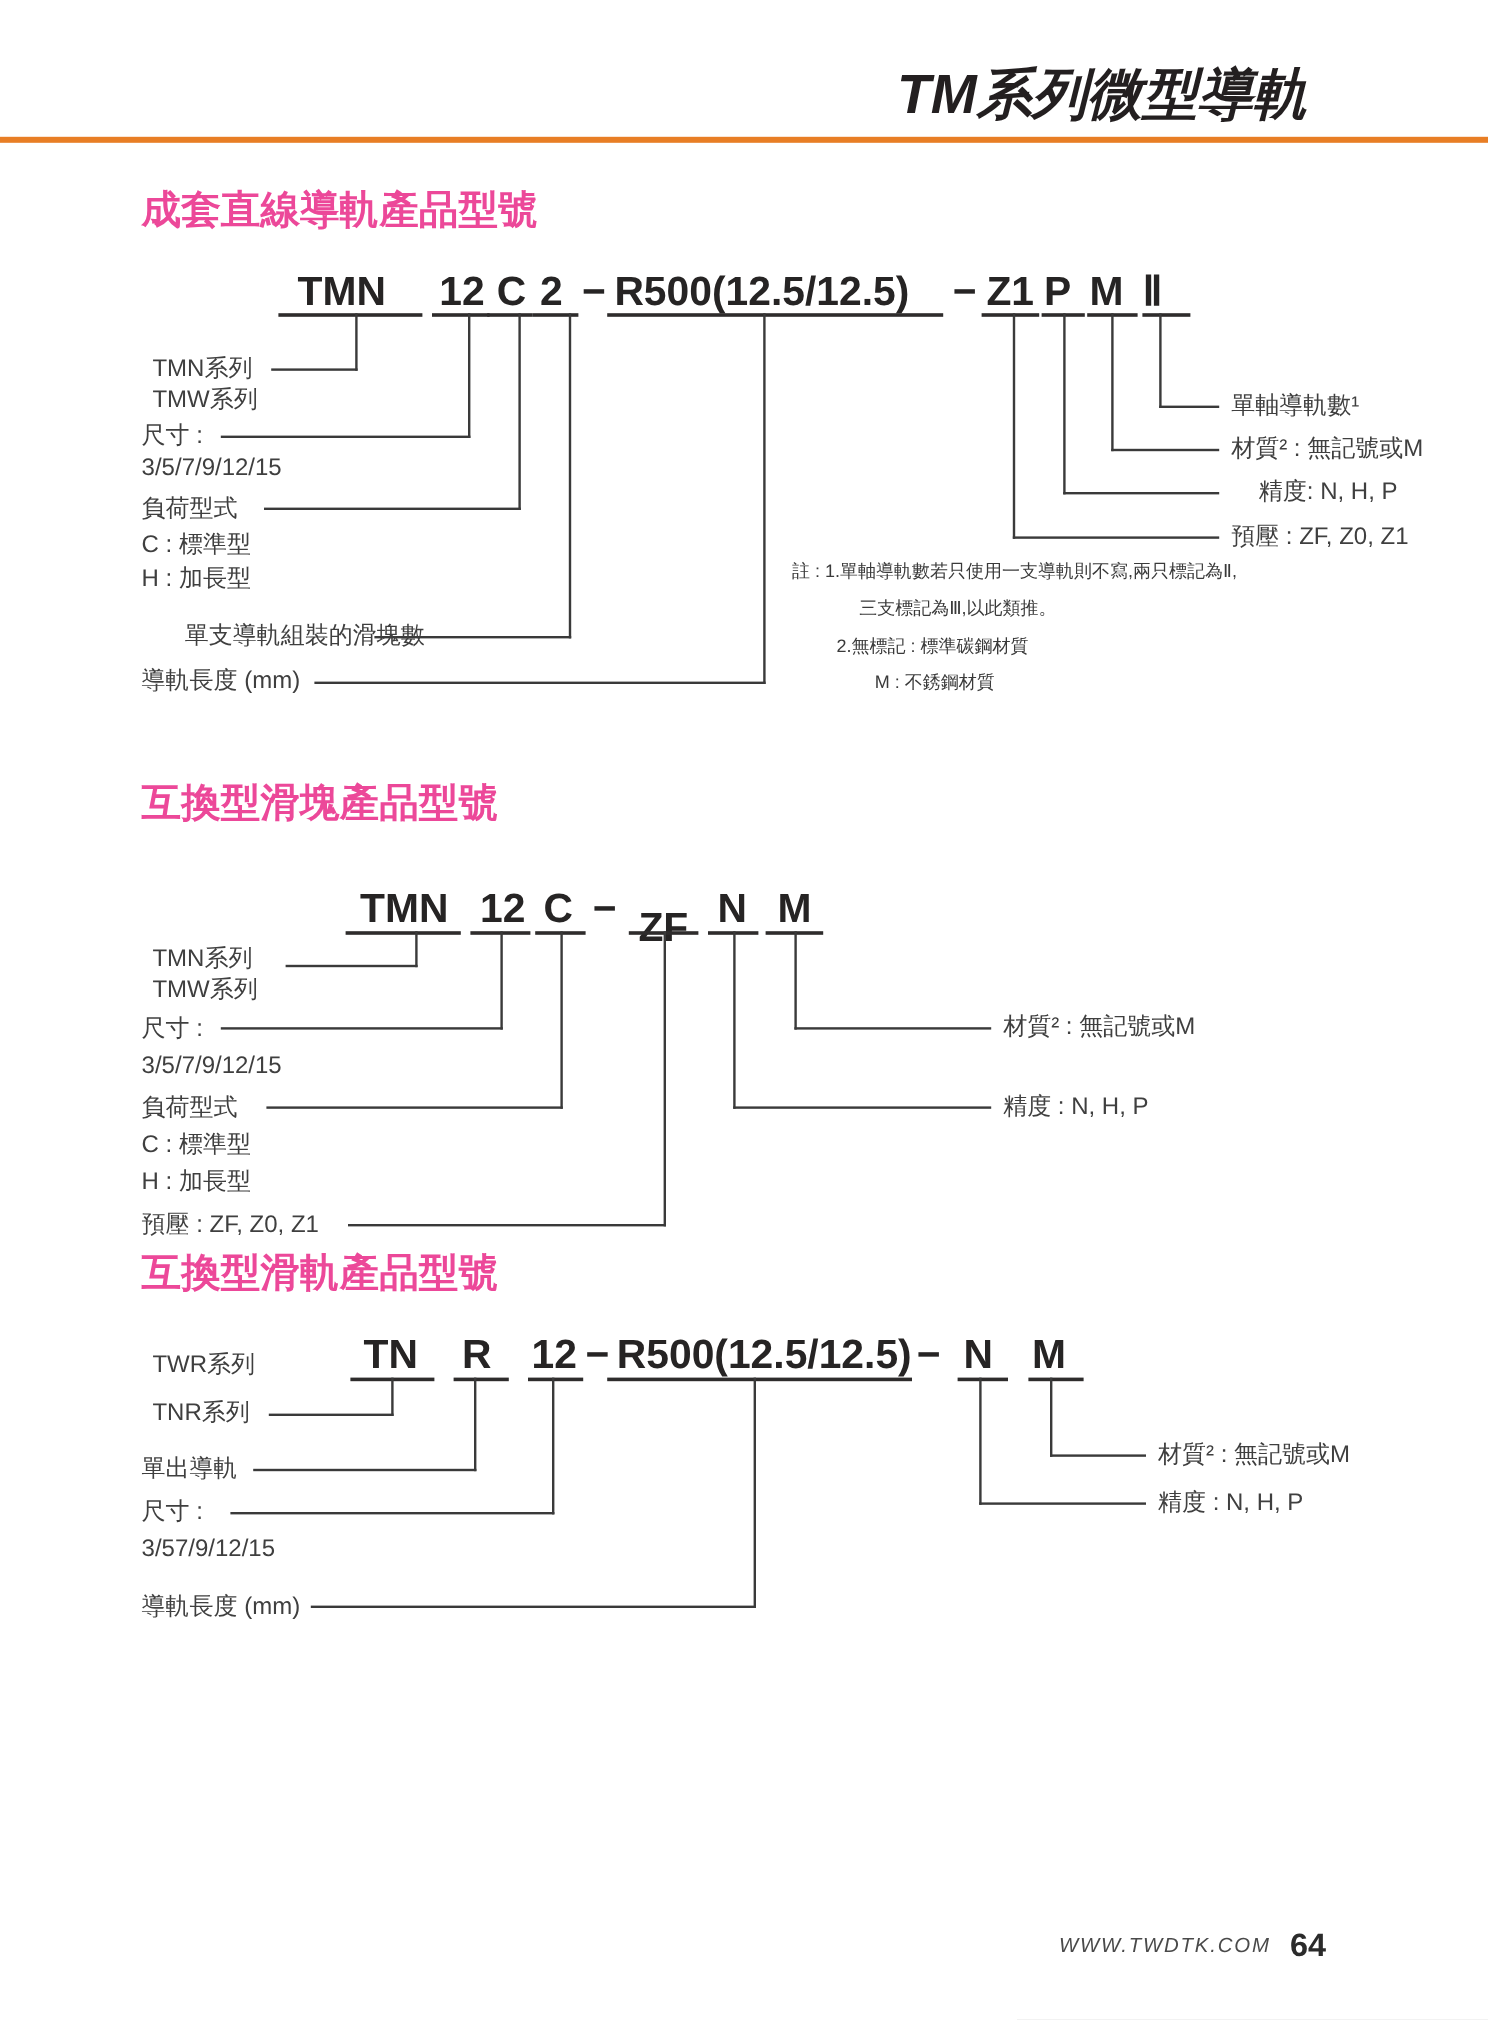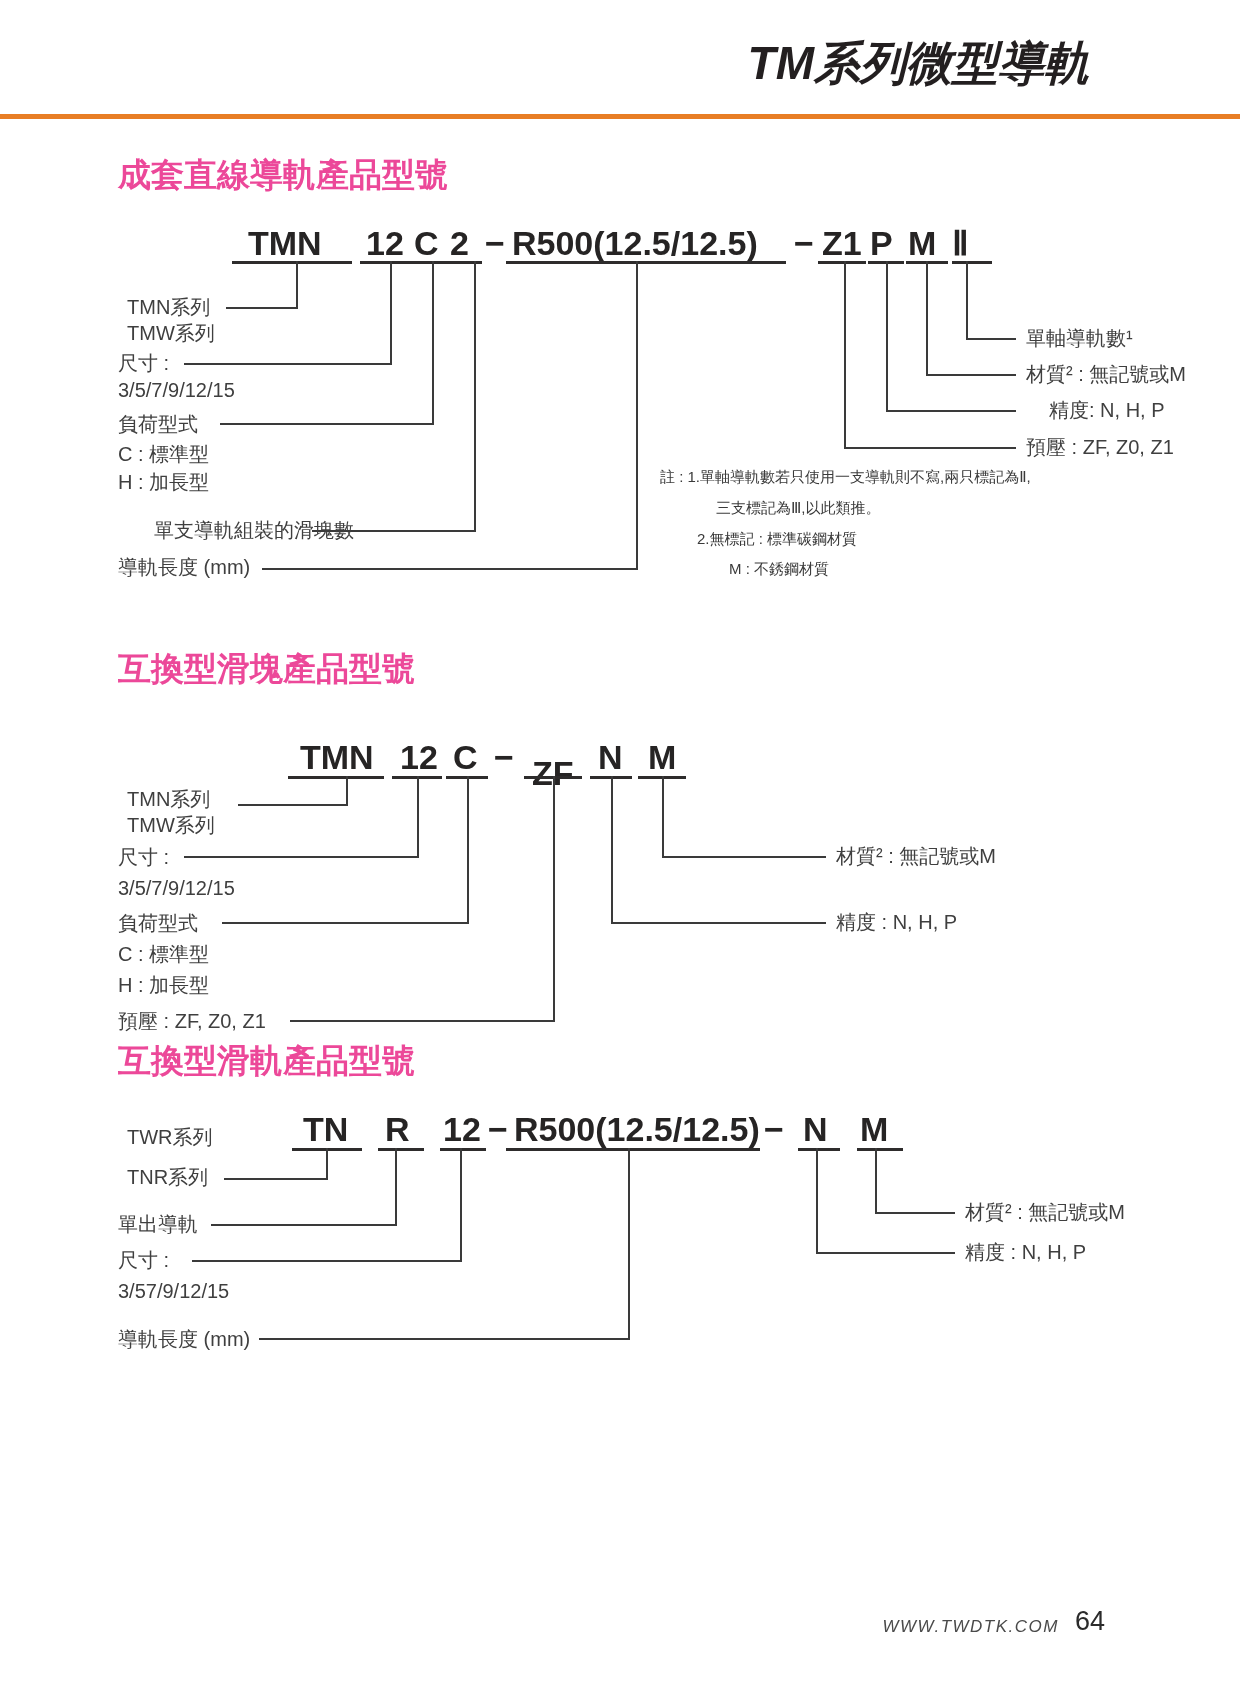--- a/index.html
+++ b/index.html
@@ -14,30 +14,30 @@
     letter-spacing:0px;
   }
   .rule{position:absolute;left:0;width:1240px;height:5px;background:#e87e25;}
   .h2{font-size:33px;font-weight:bold;color:#ec4899;}
   .model{font-size:34px;font-weight:bold;color:#262424;}
   .lbl{font-size:20px;color:#3f3f3f;}
   .note{font-size:15px;color:#3a3a3a;}
   .ul{position:absolute;height:3px;background:#2e2c2c;}
   .hl{position:absolute;height:2px;background:#3a3a3a;}
   .vl{position:absolute;width:2px;background:#3a3a3a;}
-  .footer{position:absolute;top:1606px;right:135px;display:flex;align-items:flex-end;}
+  .footer{position:absolute;top:1606px;right:135px;display:flex;align-items:center;}
   .site{font-size:17px;font-style:italic;color:#4a4a4a;letter-spacing:1.5px;}
-  .pagenum{font-size:27px;color:#2b2b2b;margin-left:16px;font-weight:400;}
+  .pagenum{font-size:27px;color:#2b2b2b;margin-left:16px;font-weight:700;}
 </style>
 </head>
 <body>
 
 <div class="page">
 
-  <div class="t page-title" style="top:37px;right:150px;font-style:italic;">TM系列微型導軌</div>
+  <div class="t page-title" style="top:52px;right:150px;font-style:italic;">TM系列微型導軌</div>
   <div class="rule" style="top:114px;"></div>
 
   <div class="t h2" style="left:118px;top:156px;">成套直線導軌產品型號</div>
 
   <div class="t model" style="left:248px;top:224px;">TMN</div>
   <div class="t model" style="left:366px;top:224px;">12</div>
   <div class="t model" style="left:414px;top:224px;">C</div>
   <div class="t model" style="left:450px;top:224px;">2</div>
   <div class="t model" style="left:485px;top:224px;">−</div>
   <div class="t model" style="left:512px;top:224px;">R500(12.5/12.5)</div>

